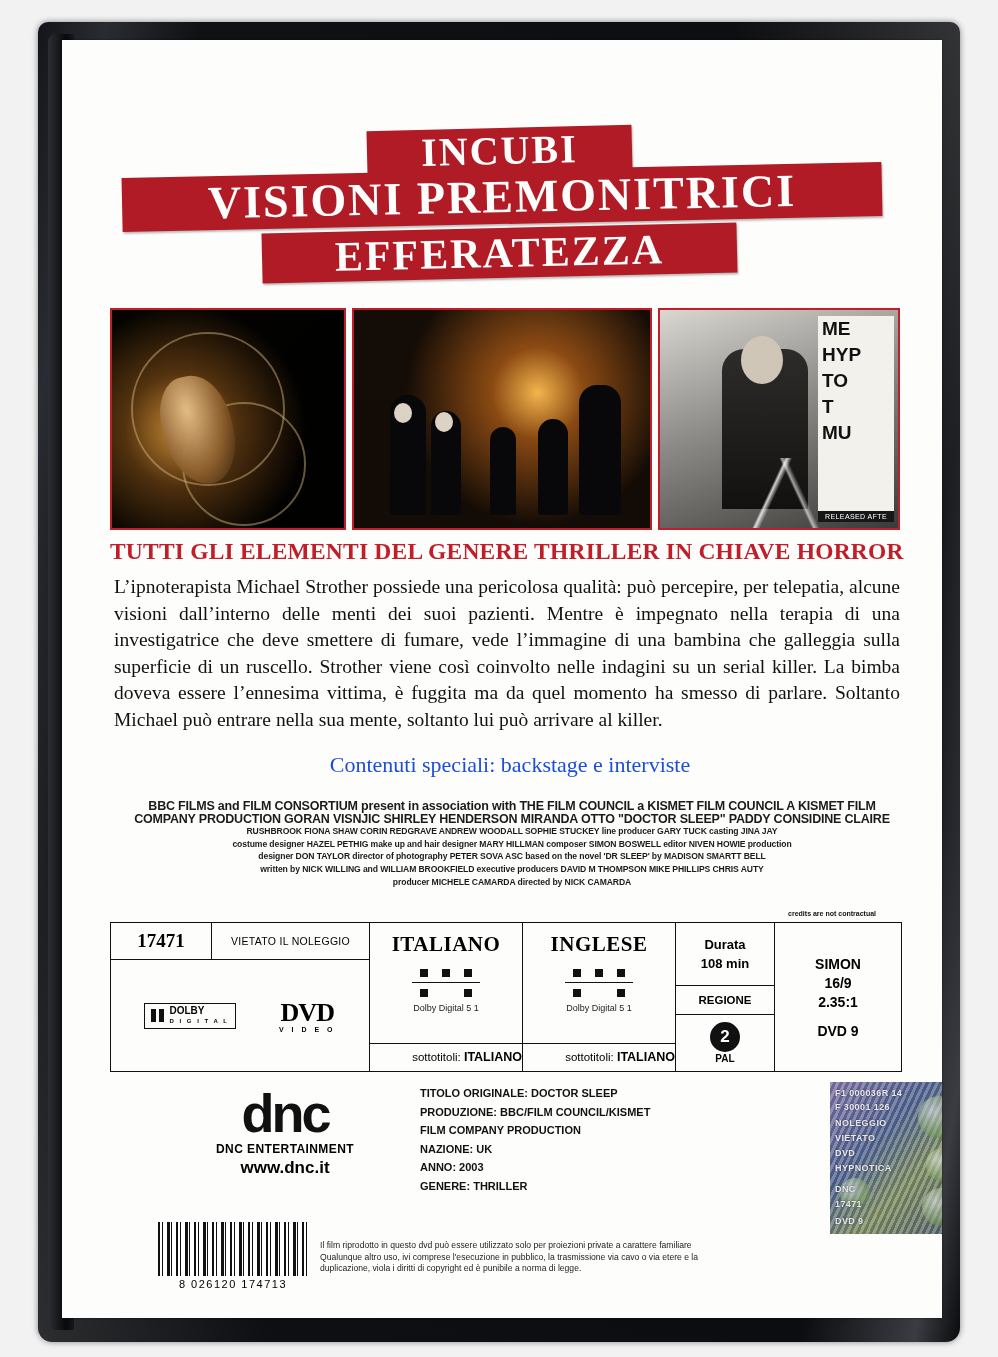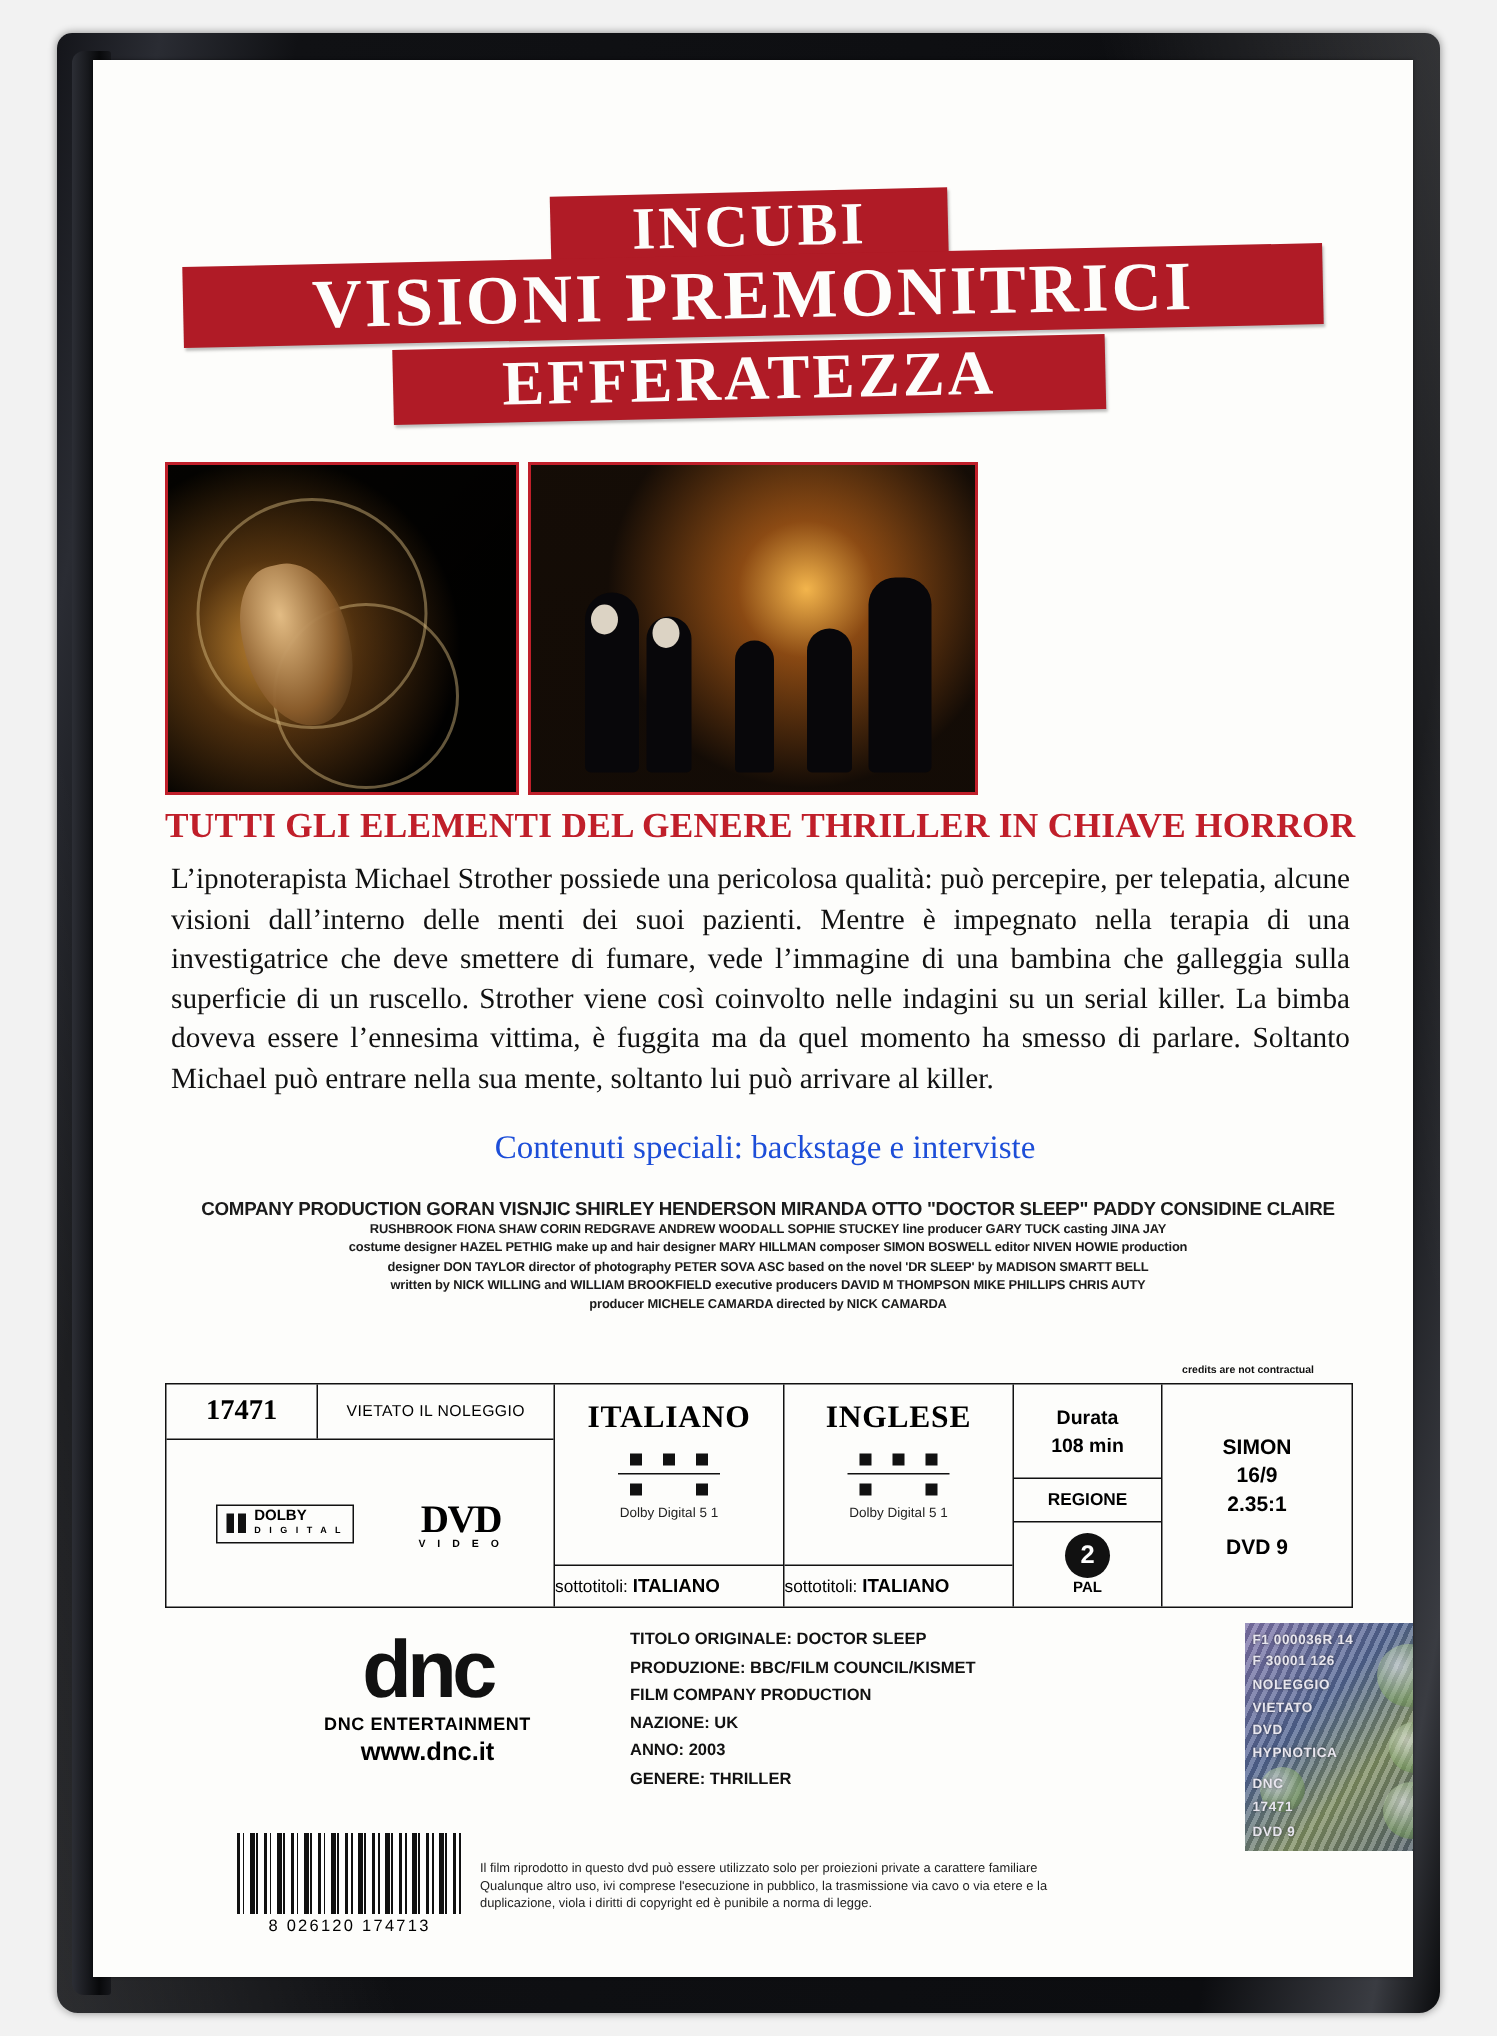--- a/index.html
+++ b/index.html
@@ -122,21 +122,21 @@
   .dvdlogo{text-align:center;font-family:"Liberation Sans",sans-serif;}
   .dvdlogo b{font-size:26px;letter-spacing:-1px;font-weight:bold;font-family:"Liberation Serif",serif;}
   .dvdlogo small{display:block;font-size:7px;letter-spacing:3px;font-weight:bold;margin-top:-2px;}
 
   .c-audio{width:152px;display:flex;flex-direction:column;align-items:center;justify-content:flex-start;}
   .c-audio .lang{font-family:"Liberation Serif",serif;font-weight:bold;font-size:21px;margin-top:9px;letter-spacing:.5px;}
   .c-audio .speakers{margin-top:12px;width:68px;height:28px;position:relative;}
   .c-audio .sp{position:absolute;width:8px;height:8px;background:#111;}
   .c-audio .line{position:absolute;left:0;top:13px;width:68px;height:1.4px;background:#111;}
   .c-audio .dd51{font-family:"Liberation Sans",sans-serif;font-size:9px;margin-top:6px;color:#222;}
-  .c-audio .sub{margin-top:auto;width:100%;border-top:1.6px solid #111;text-align:left;
+  .c-audio .sub{margin-top:auto;width:100%;border-top:1.6px solid #111;text-align:right;
      font-family:"Liberation Sans",sans-serif;font-size:11.5px;padding:6px 0 7px;}
   .c-audio .sub b{font-size:12.5px;}
 
   .c-dur{width:98px;display:flex;flex-direction:column;}
   .c-dur .durbox{height:62px;border-bottom:1.6px solid #111;display:flex;flex-direction:column;align-items:center;justify-content:center;
      font-family:"Liberation Sans",sans-serif;font-weight:bold;font-size:13px;line-height:19px;}
   .c-dur .regtitle{height:28px;border-bottom:1.6px solid #111;display:flex;align-items:center;justify-content:center;
      font-family:"Liberation Sans",sans-serif;font-weight:bold;font-size:11.5px;}
   .c-dur .regnum{flex:1;display:flex;flex-direction:column;align-items:center;justify-content:center;}
   .c-dur .circ{width:30px;height:30px;border-radius:50%;background:#111;color:#fff;display:flex;align-items:center;justify-content:center;
@@ -208,27 +208,43 @@
         <div class="img-b">
           <div class="fig f1"></div>
               <div class="fig f2"></div>
               <div class="fig f3"></div>
               <div class="fig f4"></div>
               <div class="fig f5"></div>
           <div class="head" style="left:13.5%;bottom:48%"></div>
           <div class="head" style="left:27.5%;bottom:44%"></div>
         </div>
       </div>
+      <div class="still st3">
+        <div class="img-c">
+          <div class="man"></div>
+              <div class="face"></div>
+          <div class="poster">
+            <em>ME</em>
+            <em>HYP</em>
+            <em>TO</em>
+            <em>T</em>
+            <em>MU</em>
+          </div>
+          <div class="released">RELEASED AFTE</div>
+          <div class="crack"></div>
+        </div>
+      </div>
     </div>
 
     <div class="headline">TUTTI GLI ELEMENTI DEL GENERE THRILLER IN CHIAVE HORROR</div>
     <div class="synopsis">L’ipnoterapista Michael Strother possiede una pericolosa qualità: può percepire, per telepatia, alcune visioni dall’interno delle menti dei suoi pazienti. Mentre è impegnato nella terapia di una investigatrice che deve smettere di fumare, vede l’immagine di una bambina che galleggia sulla superficie di un ruscello. Strother viene così coinvolto nelle indagini su un serial killer. La bimba doveva essere l’ennesima vittima, è fuggita ma da quel momento ha smesso di parlare. Soltanto Michael può entrare nella sua mente, soltanto lui può arrivare al killer.</div>
     <div class="special">Contenuti speciali: backstage e interviste</div>
 
     <div class="credits">
+      <p class="big">BBC FILMS and FILM CONSORTIUM present in association with THE FILM COUNCIL a KISMET FILM COUNCIL A KISMET FILM</p>
       <p class="big">COMPANY PRODUCTION GORAN VISNJIC SHIRLEY HENDERSON MIRANDA OTTO "DOCTOR SLEEP" PADDY CONSIDINE CLAIRE</p>
       <p class="small">RUSHBROOK FIONA SHAW CORIN REDGRAVE ANDREW WOODALL SOPHIE STUCKEY line producer GARY TUCK casting JINA JAY</p>
       <p class="small">costume designer HAZEL PETHIG make up and hair designer MARY HILLMAN composer SIMON BOSWELL editor NIVEN HOWIE production</p>
       <p class="small">designer DON TAYLOR director of photography PETER SOVA ASC based on the novel 'DR SLEEP' by MADISON SMARTT BELL</p>
       <p class="small">written by NICK WILLING and WILLIAM BROOKFIELD executive producers DAVID M THOMPSON MIKE PHILLIPS CHRIS AUTY</p>
       <p class="small">producer MICHELE CAMARDA directed by NICK CAMARDA</p>
     </div>
     <div class="credits-note">credits are not contractual</div>
 
     <div class="spec">

